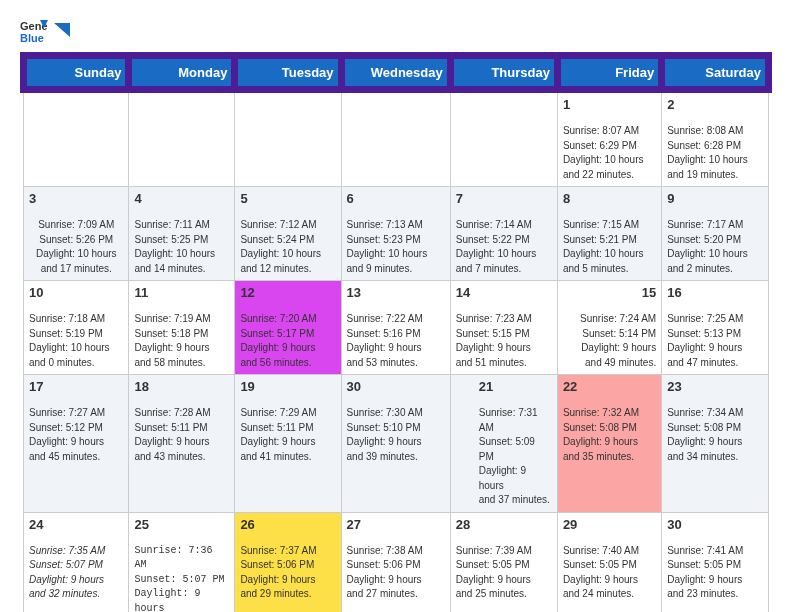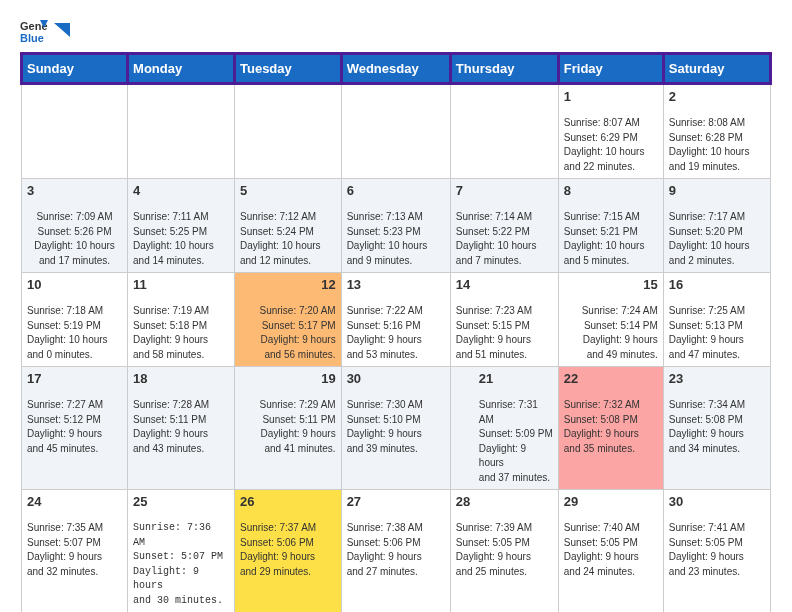--- a/index.html
+++ b/index.html
@@ -52,22 +52,22 @@
       width: 100%;
       border-collapse: collapse;
       border: 1px solid #ccc;
     }
     .calendar th {
       background: #1a6bc4;
       color: #fff;
       font-size: 13px;
       font-weight: bold;
       padding: 6px 4px;
-      text-align: left;
-      border: 3px solid #4c1d95;
+      text-align: right;
+      border: 7px solid #4c1d95;
     }
     .calendar td {
       vertical-align: top;
       border: 1px solid #ccc;
       padding: 4px 5px;
       width: 113px;
       min-height: 80px;
       background: #fff;
       font-size: 10.5px;
       color: #333;
@@ -213,21 +213,21 @@
 Daylight: 10 hours
 and 0 minutes.</div>
         </td>
         <td style="background: rgb(255, 255, 255);">
           <span class="day-number">11</span>
           <div class="day-info" style="white-space: pre-line;">Sunrise: 7:19 AM
 Sunset: 5:18 PM
 Daylight: 9 hours
 and 58 minutes.</div>
         </td>
-        <td style="background: #fdba74; text-align: right;">
+        <td style="background: #d946ef;">
           <span class="day-number">12</span>
           <div class="day-info" style="white-space: pre-line;">Sunrise: 7:20 AM
 Sunset: 5:17 PM
 Daylight: 9 hours
 and 56 minutes.</div>
         </td>
         <td style="background: rgb(255, 255, 255);">
           <span class="day-number">13</span>
           <div class="day-info" style="white-space: pre-line;">Sunrise: 7:22 AM
 Sunset: 5:16 PM
@@ -264,21 +264,21 @@
 Daylight: 9 hours
 and 45 minutes.</div>
         </td>
         <td style="background: rgb(240, 244, 248);">
           <span class="day-number">18</span>
           <div class="day-info" style="white-space: pre-line;">Sunrise: 7:28 AM
 Sunset: 5:11 PM
 Daylight: 9 hours
 and 43 minutes.</div>
         </td>
-        <td style="background: rgb(240, 244, 248); text-align: right;">
+        <td style="background: rgb(240, 244, 248);">
           <span class="day-number">19</span>
           <div class="day-info" style="white-space: pre-line;">Sunrise: 7:29 AM
 Sunset: 5:11 PM
 Daylight: 9 hours
 and 41 minutes.</div>
         </td>
         <td style="background: rgb(240, 244, 248);">
           <span class="day-number">30</span>
           <div class="day-info" style="white-space: pre-line;">Sunrise: 7:30 AM
 Sunset: 5:10 PM
@@ -303,21 +303,21 @@
           <span class="day-number">23</span>
           <div class="day-info" style="white-space: pre-line;">Sunrise: 7:34 AM
 Sunset: 5:08 PM
 Daylight: 9 hours
 and 34 minutes.</div>
         </td>
       </tr>
       <tr>
         <td style="background: rgb(255, 255, 255);">
           <span class="day-number">24</span>
-          <div class="day-info" style="white-space: pre-line;">Sunrise: 7:35 AM
+          <div class="day-info" style="white-space: pre-line; font-style: italic;">Sunrise: 7:35 AM
 Sunset: 5:07 PM
 Daylight: 9 hours
 and 32 minutes.</div>
         </td>
         <td style="background: rgb(255, 255, 255);">
           <span class="day-number">25</span>
           <div class="day-info" style="white-space: pre-line; font-family: Liberation Mono, monospace;">Sunrise: 7:36 AM
 Sunset: 5:07 PM
 Daylight: 9 hours
 and 30 minutes.</div>

